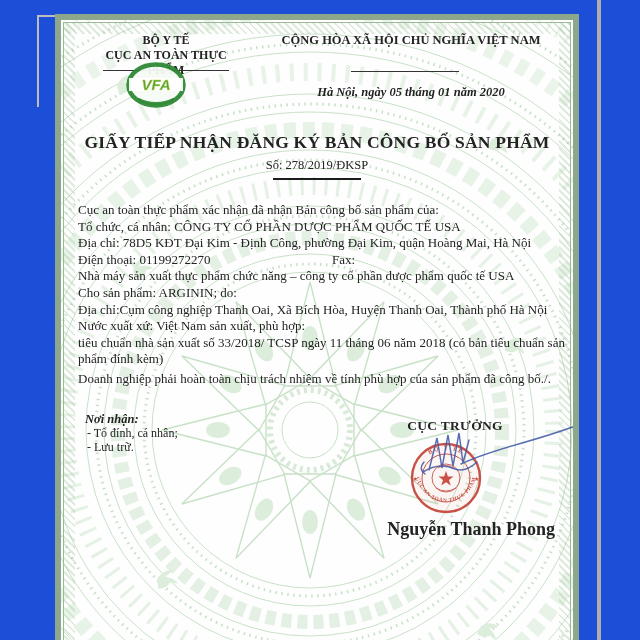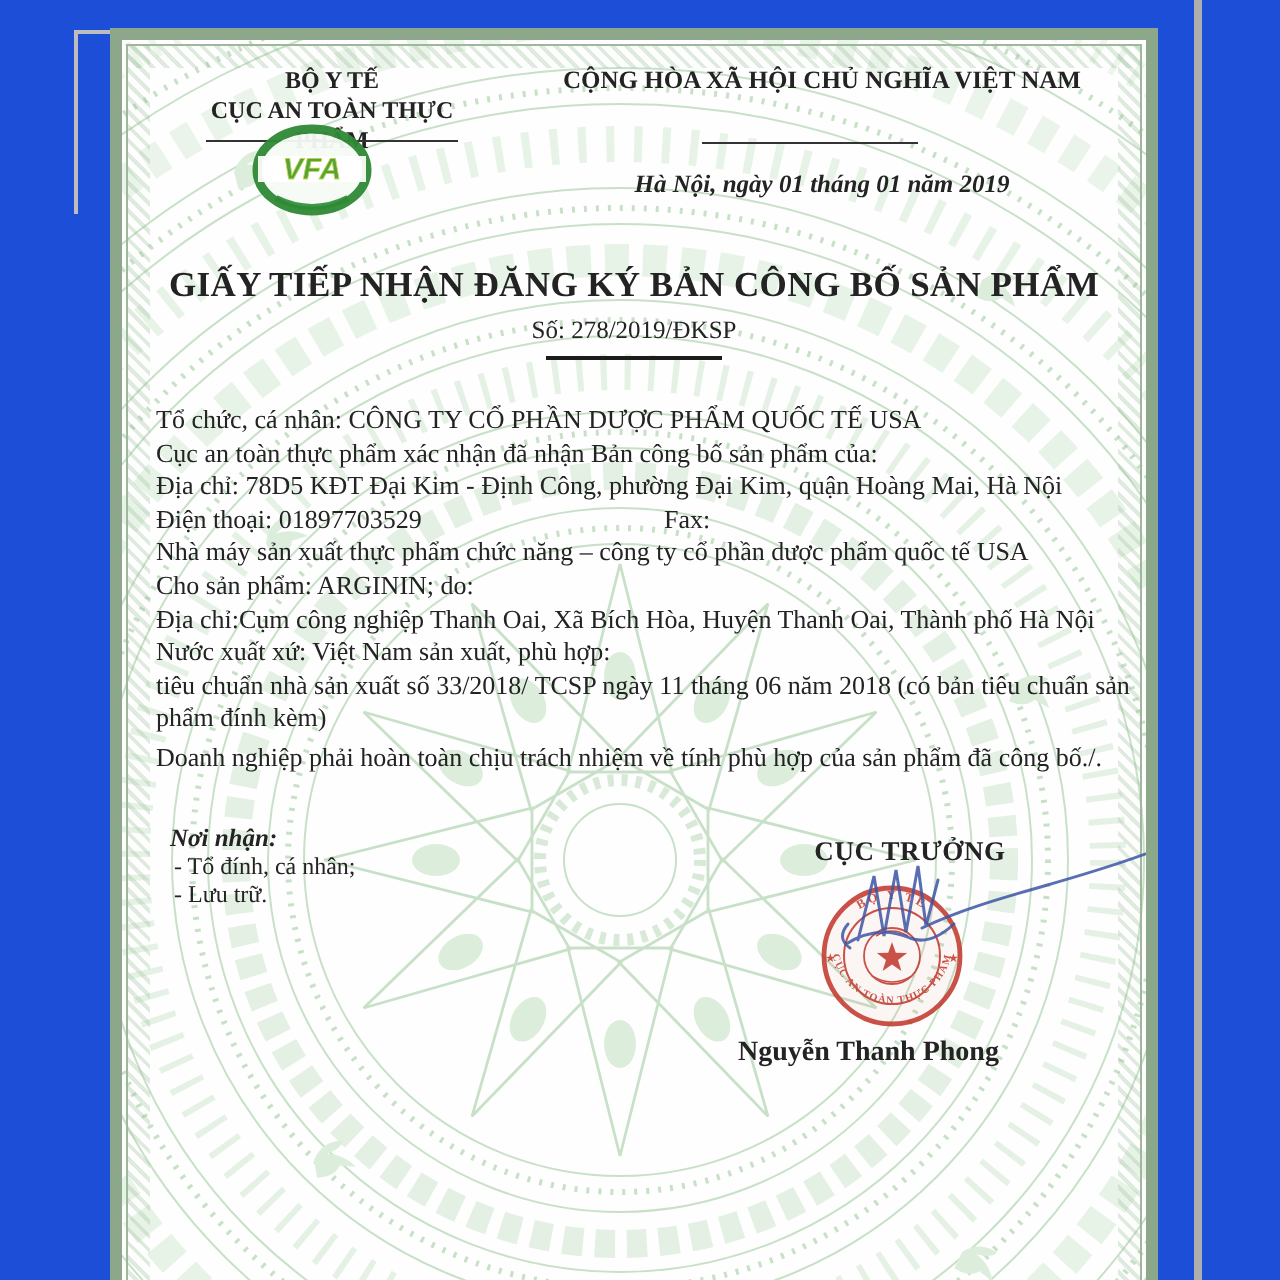--- a/index.html
+++ b/index.html
@@ -38,21 +38,21 @@
   .body > div{line-height:16.6px}
   .phone-row{position:relative}
   .fax{position:absolute;left:254px;top:0}
   .liability{margin-top:3px;white-space:nowrap}
   .recipients{left:24px;top:392px;font-size:12px;line-height:14px}
   .recipients .label{font-weight:bold;font-style:italic;font-size:12.5px}
   .recipients .item{padding-left:2px}
   .sign-title{left:294px;top:398px;width:200px;text-align:center;font-weight:bold;font-size:13.5px;letter-spacing:.3px}
   .seal-svg{left:334px;top:407px;z-index:4}
   .signature-svg{left:338px;top:398px;z-index:5}
-  .sign-name{left:308px;top:499px;width:200px;text-align:left;font-weight:bold;font-size:14px;z-index:4}
+  .sign-name{left:294px;top:499px;width:200px;text-align:right;font-weight:bold;font-size:18px;z-index:4}
 </style>
 </head>
 <body>
 
 <div class="canvas">
   <div class="edge-right"></div>
   <div class="edge-left-v"></div>
   <div class="edge-left-h"></div>
 
   <div class="cert">
@@ -131,32 +131,32 @@
       <ellipse cx="31" cy="23" rx="27.5" ry="20.5" fill="#f6fbf6" stroke="var(--logo-green)" stroke-width="4.5" opacity=".95"></ellipse>
       <rect x="4" y="16" width="54" height="13" fill="#ffffff" opacity=".92"></rect>
       <path d="M13,37 q18,9 36,0" stroke="var(--logo-green)" stroke-width="3" fill="none" opacity=".9"></path>
       <text x="31" y="27.5" text-anchor="middle" font-size="15" font-weight="bold" font-style="italic" font-family="Liberation Sans, sans-serif" fill="#55a33c" stroke="#c9d84a" stroke-width="0.4">VFA</text>
     </svg>
 
     <div class="layer hdr-right">
       <div>CỘNG HÒA XÃ HỘI CHỦ NGHĨA VIỆT NAM</div>
     </div>
     <div class="layer hdr-right-line"></div>
-    <div class="layer dateline">Hà Nội, ngày 01 tháng 01 năm 2019</div>
+    <div class="layer dateline">Hà Nội, ngày 05 tháng 01 năm 2020</div>
 
     <div class="layer title">GIẤY TIẾP NHẬN ĐĂNG KÝ BẢN CÔNG BỐ SẢN PHẨM</div>
     <div class="layer number">Số: 278/2019/ĐKSP</div>
     <div class="layer number-line"></div>
 
     <div class="layer body">
+      <div>Cục an toàn thực phẩm xác nhận đã nhận Bản công bố sản phẩm của:</div>
       <div>Tổ chức, cá nhân: CÔNG TY CỔ PHẦN DƯỢC PHẨM QUỐC TẾ USA</div>
-      <div>Cục an toàn thực phẩm xác nhận đã nhận Bản công bố sản phẩm của:</div>
       <div>Địa chỉ: 78D5 KĐT Đại Kim - Định Công, phường Đại Kim, quận Hoàng Mai, Hà Nội</div>
       <div class="phone-row">
-        <span>Điện thoại: 01897703529</span>
+        <span>Điện thoại: 01199272270</span>
         <span class="fax">Fax:</span>
       </div>
       <div>Nhà máy sản xuất thực phẩm chức năng – công ty cổ phần dược phẩm quốc tế USA</div>
       <div>Cho sản phẩm: ARGININ; do:</div>
       <div>Địa chỉ:Cụm công nghiệp Thanh Oai, Xã Bích Hòa, Huyện Thanh Oai, Thành phố Hà Nội</div>
       <div>Nước xuất xứ: Việt Nam sản xuất, phù hợp:</div>
       <div>tiêu chuẩn nhà sản xuất số 33/2018/ TCSP ngày 11 tháng 06 năm 2018 (có bản tiêu chuẩn sản phẩm đính kèm)</div>
       <div class="liability">Doanh nghiệp phải hoàn toàn chịu trách nhiệm về tính phù hợp của sản phẩm đã công bố./.</div>
     </div>
 

